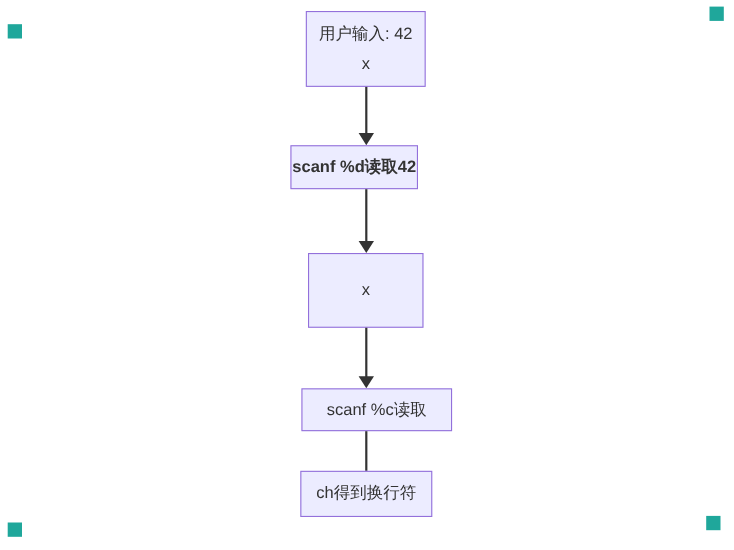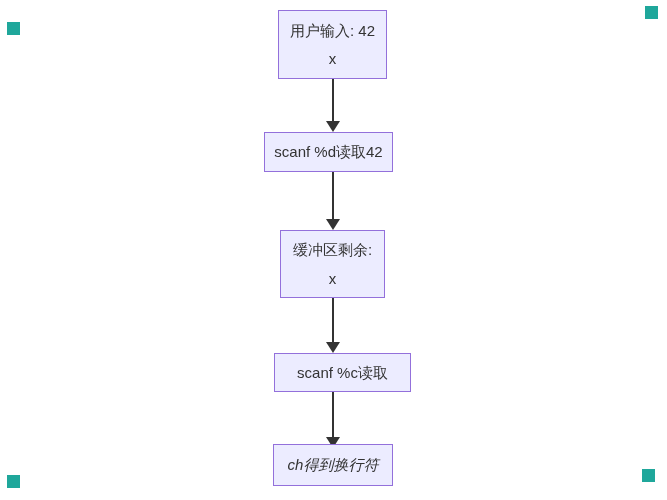--- a/index.html
+++ b/index.html
@@ -18,24 +18,24 @@
     background:var(--node-fill,#ECECFF);
     border:1px solid var(--node-border,#9370DB);
     color:var(--text-color,#333333);
     display:flex;flex-direction:column;
     align-items:center;justify-content:center;
     gap:9px;
     font-size:15px;line-height:1.3;
     text-align:center;white-space:nowrap;
   }
   .n1{left:278px;top:10px;width:109px;height:69px;}
-  .n2{left:264px;top:132px;width:129px;height:40px;}
+  .n2{left:264px;top:132px;width:116px;height:40px;font-weight:bold;}
   .n3{left:280px;top:230px;width:105px;height:68px;}
   .n4{left:274px;top:353px;width:137px;height:39px;}
-  .n5{left:273px;top:444px;width:120px;height:42px;font-style:italic;}
+  .n5{left:273px;top:428px;width:120px;height:42px;}
 
   
   .arrow{position:absolute;left:325px;width:16px;}
   .a1{top:79px;height:53px;}
   .a2{top:172px;height:58px;}
   .a3{top:298px;height:55px;}
   .a4{top:392px;height:56px;}
   .arrow .shaft{
     position:absolute;left:7px;top:0;bottom:10px;width:2px;
     background:var(--arrow-color,#333333);
@@ -72,21 +72,20 @@
   <div class="node n2">
     <span>scanf %d读取42</span>
   </div>
 
   <div class="arrow a2">
     <span class="shaft"></span>
     <span class="head"></span>
   </div>
 
   <div class="node n3">
-    <span>缓冲区剩余:</span>
     <span>x</span>
   </div>
 
   <div class="arrow a3">
     <span class="shaft"></span>
     <span class="head"></span>
   </div>
 
   <div class="node n4">
     <span>scanf %c读取</span>

